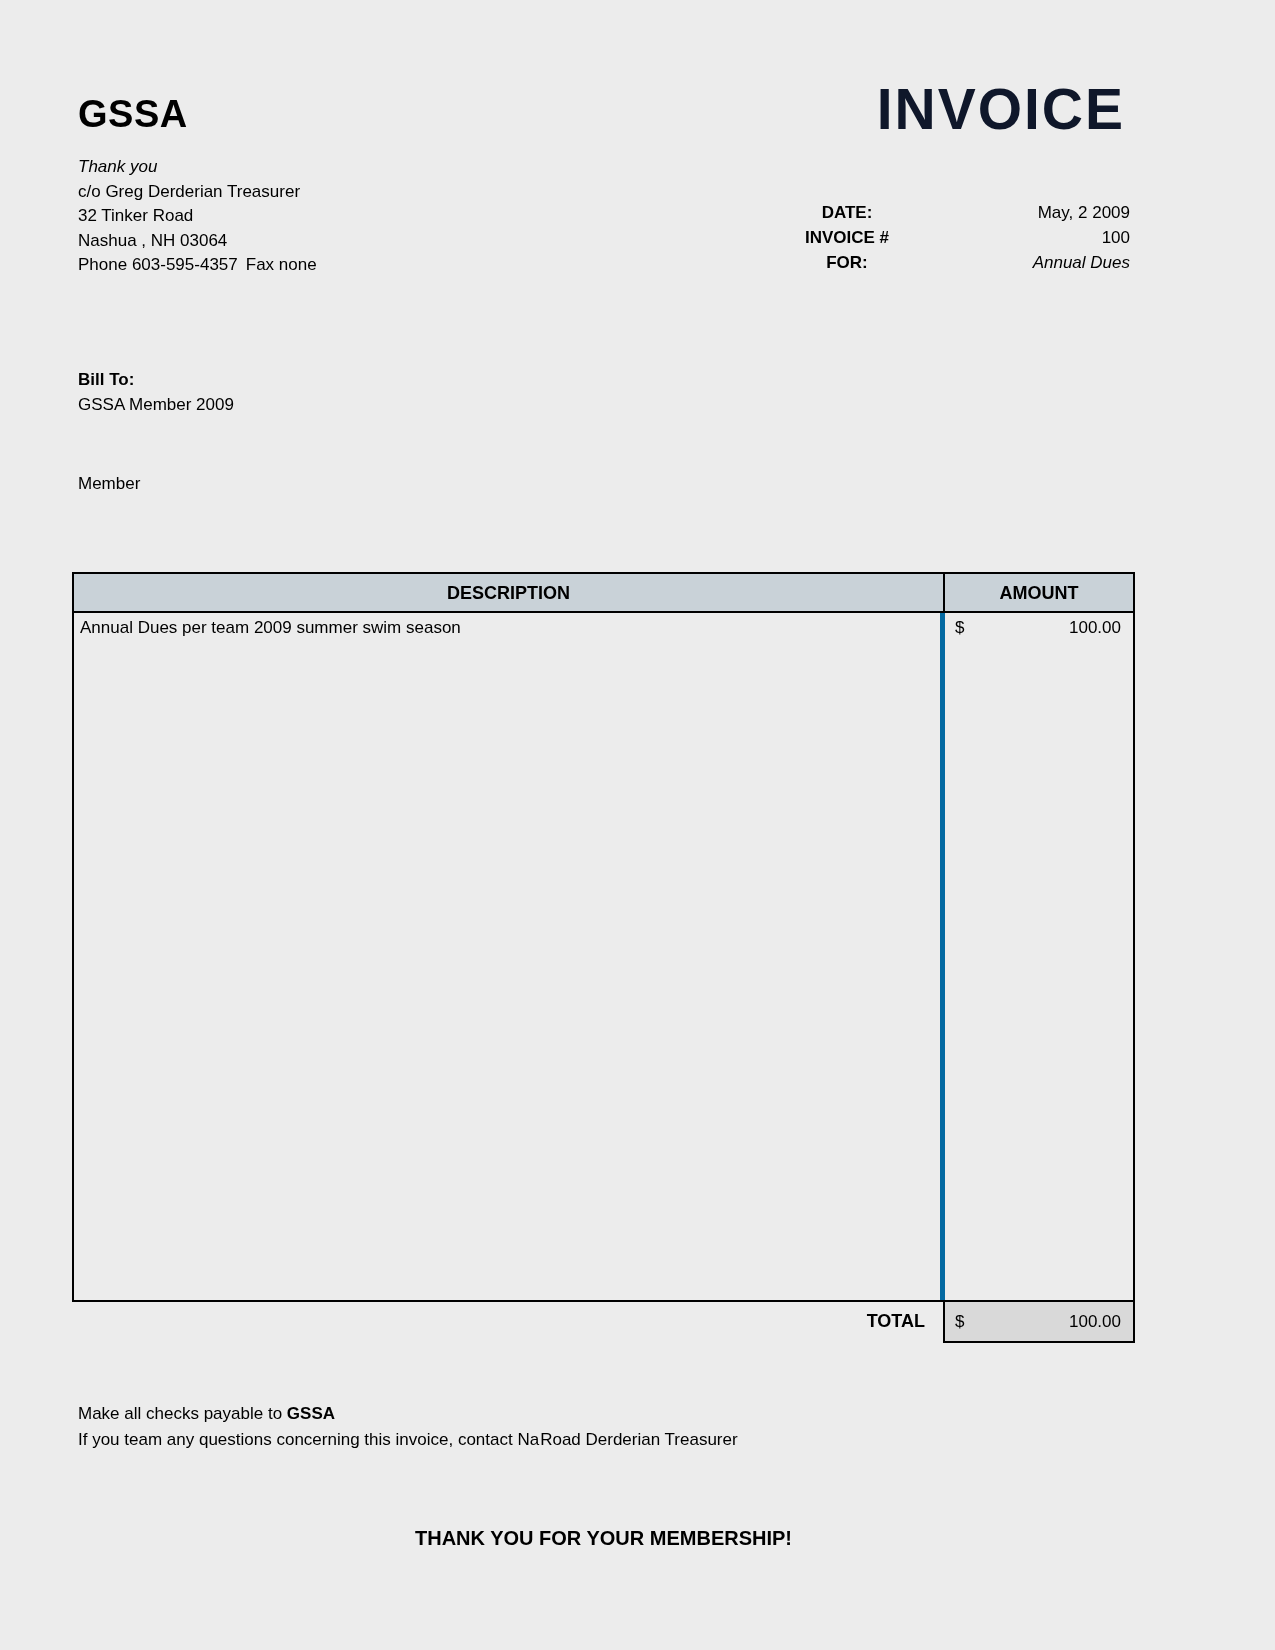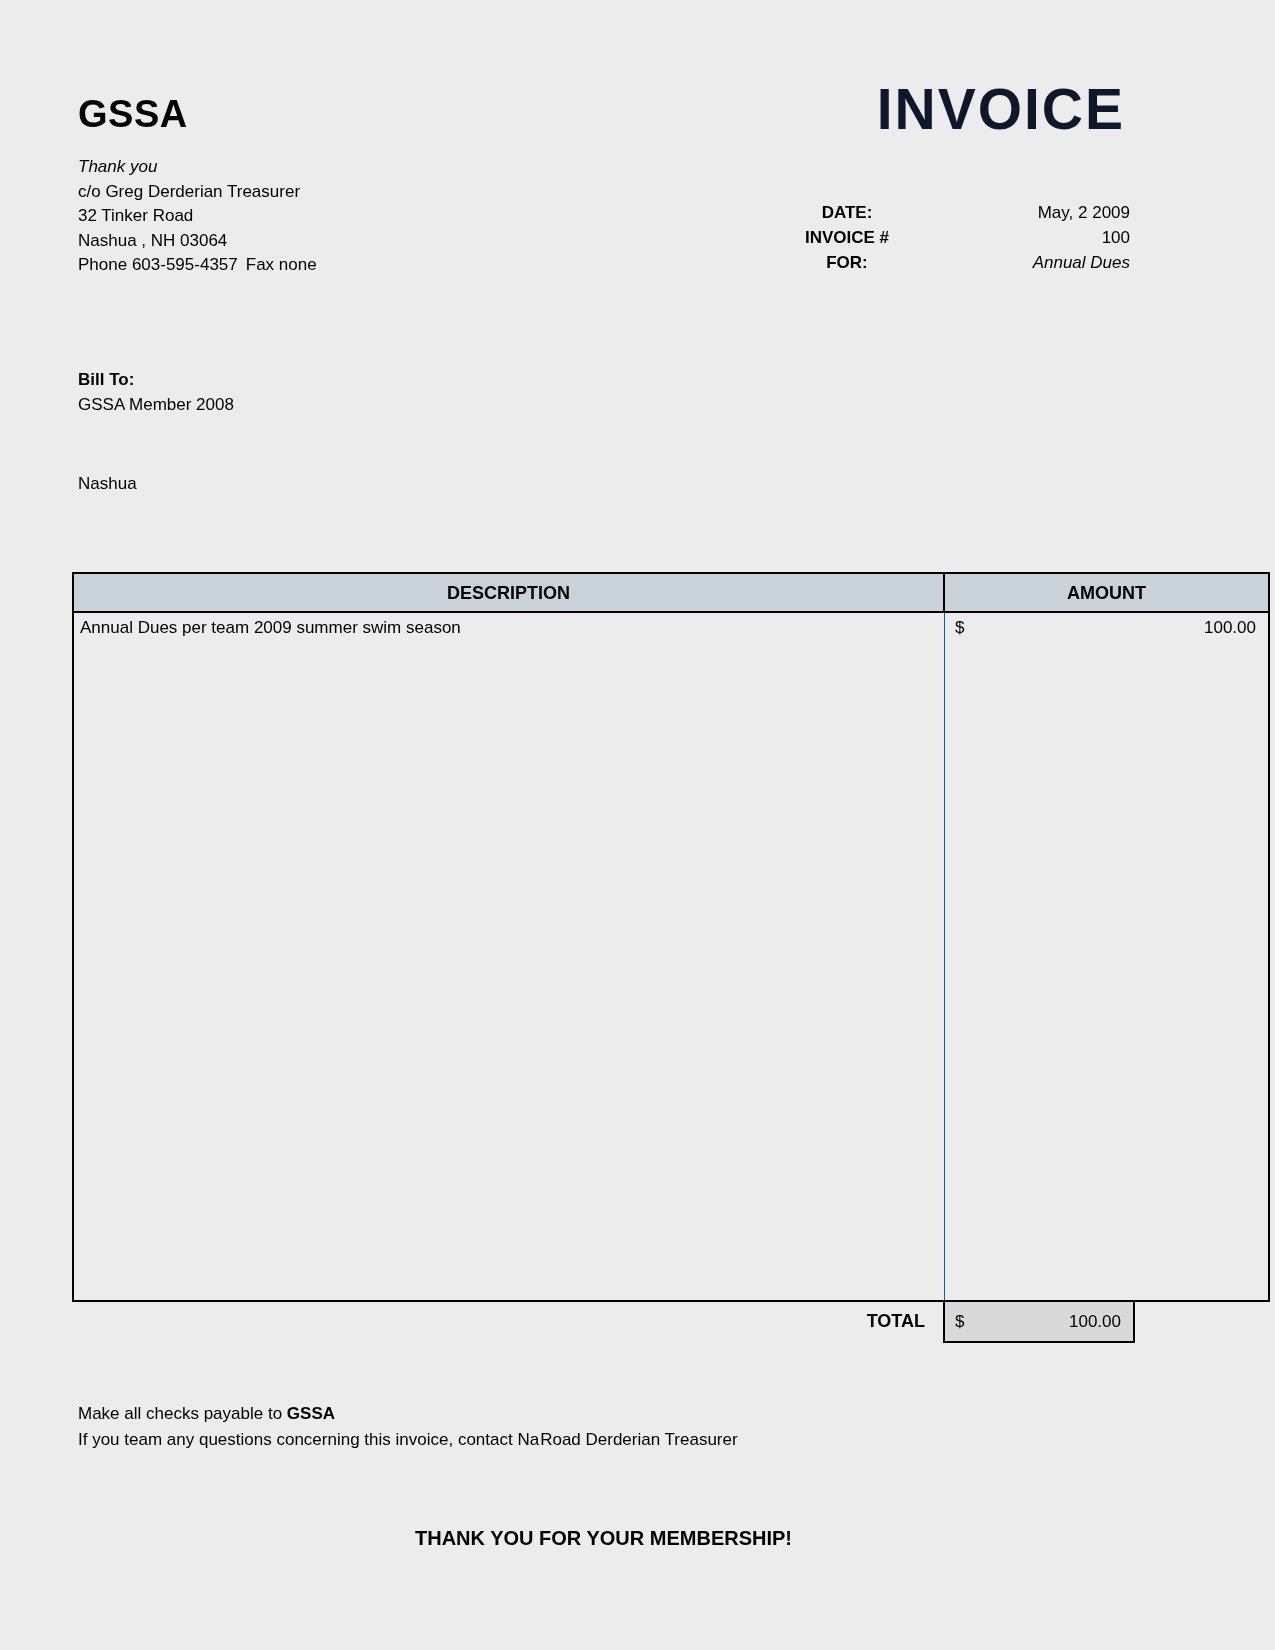--- a/index.html
+++ b/index.html
@@ -67,21 +67,21 @@
     left: 78px;
     top: 474px;
     font-size: 17px;
   }
 
   
   .invoice-table {
     position: absolute;
     left: 72px;
     top: 572px;
-    width: 1198px;
+    width: 1063px;
   }
   .thead {
     display: flex;
     box-sizing: border-box;
     height: 41px;
     border: 2px solid #000;
     background: #c9d2d8;
   }
   .th-desc {
     box-sizing: border-box;
@@ -102,21 +102,21 @@
   .tbody {
     display: flex;
     box-sizing: border-box;
     height: 689px;
     border: 2px solid #000;
     border-top: none;
   }
   .td-desc {
     box-sizing: border-box;
     width: 871px;
-    border-right: 1px solid #0369a1;
+    border-right: 5px solid #0369a1;
     font-size: 17px;
     padding: 5px 8px 0 6px;
   }
   .td-amt {
     flex: 1;
     display: flex;
     justify-content: space-between;
     align-items: flex-start;
     font-size: 17px;
     padding: 5px 12px 0 10px;
@@ -192,24 +192,24 @@
     <div class="meta-value">100</div>
   </div>
   <div class="meta-row">
     <div class="meta-label">FOR:</div>
     <div class="meta-value italic">Annual Dues</div>
   </div>
 </div>
 
 <div class="billto-block">
   <div class="billto-label">Bill To:</div>
-  <div>GSSA Member 2008</div>
-</div>
-
-<div class="phone-label">Nashua</div>
+  <div>GSSA Member 2009</div>
+</div>
+
+<div class="phone-label">Member</div>
 
 <div class="invoice-table">
   <div class="thead">
     <div class="th-desc">DESCRIPTION</div>
     <div class="th-amt">AMOUNT</div>
   </div>
   <div class="tbody">
     <div class="td-desc">Annual Dues per team 2009 summer swim season</div>
     <div class="td-amt">
       <span>$</span>

